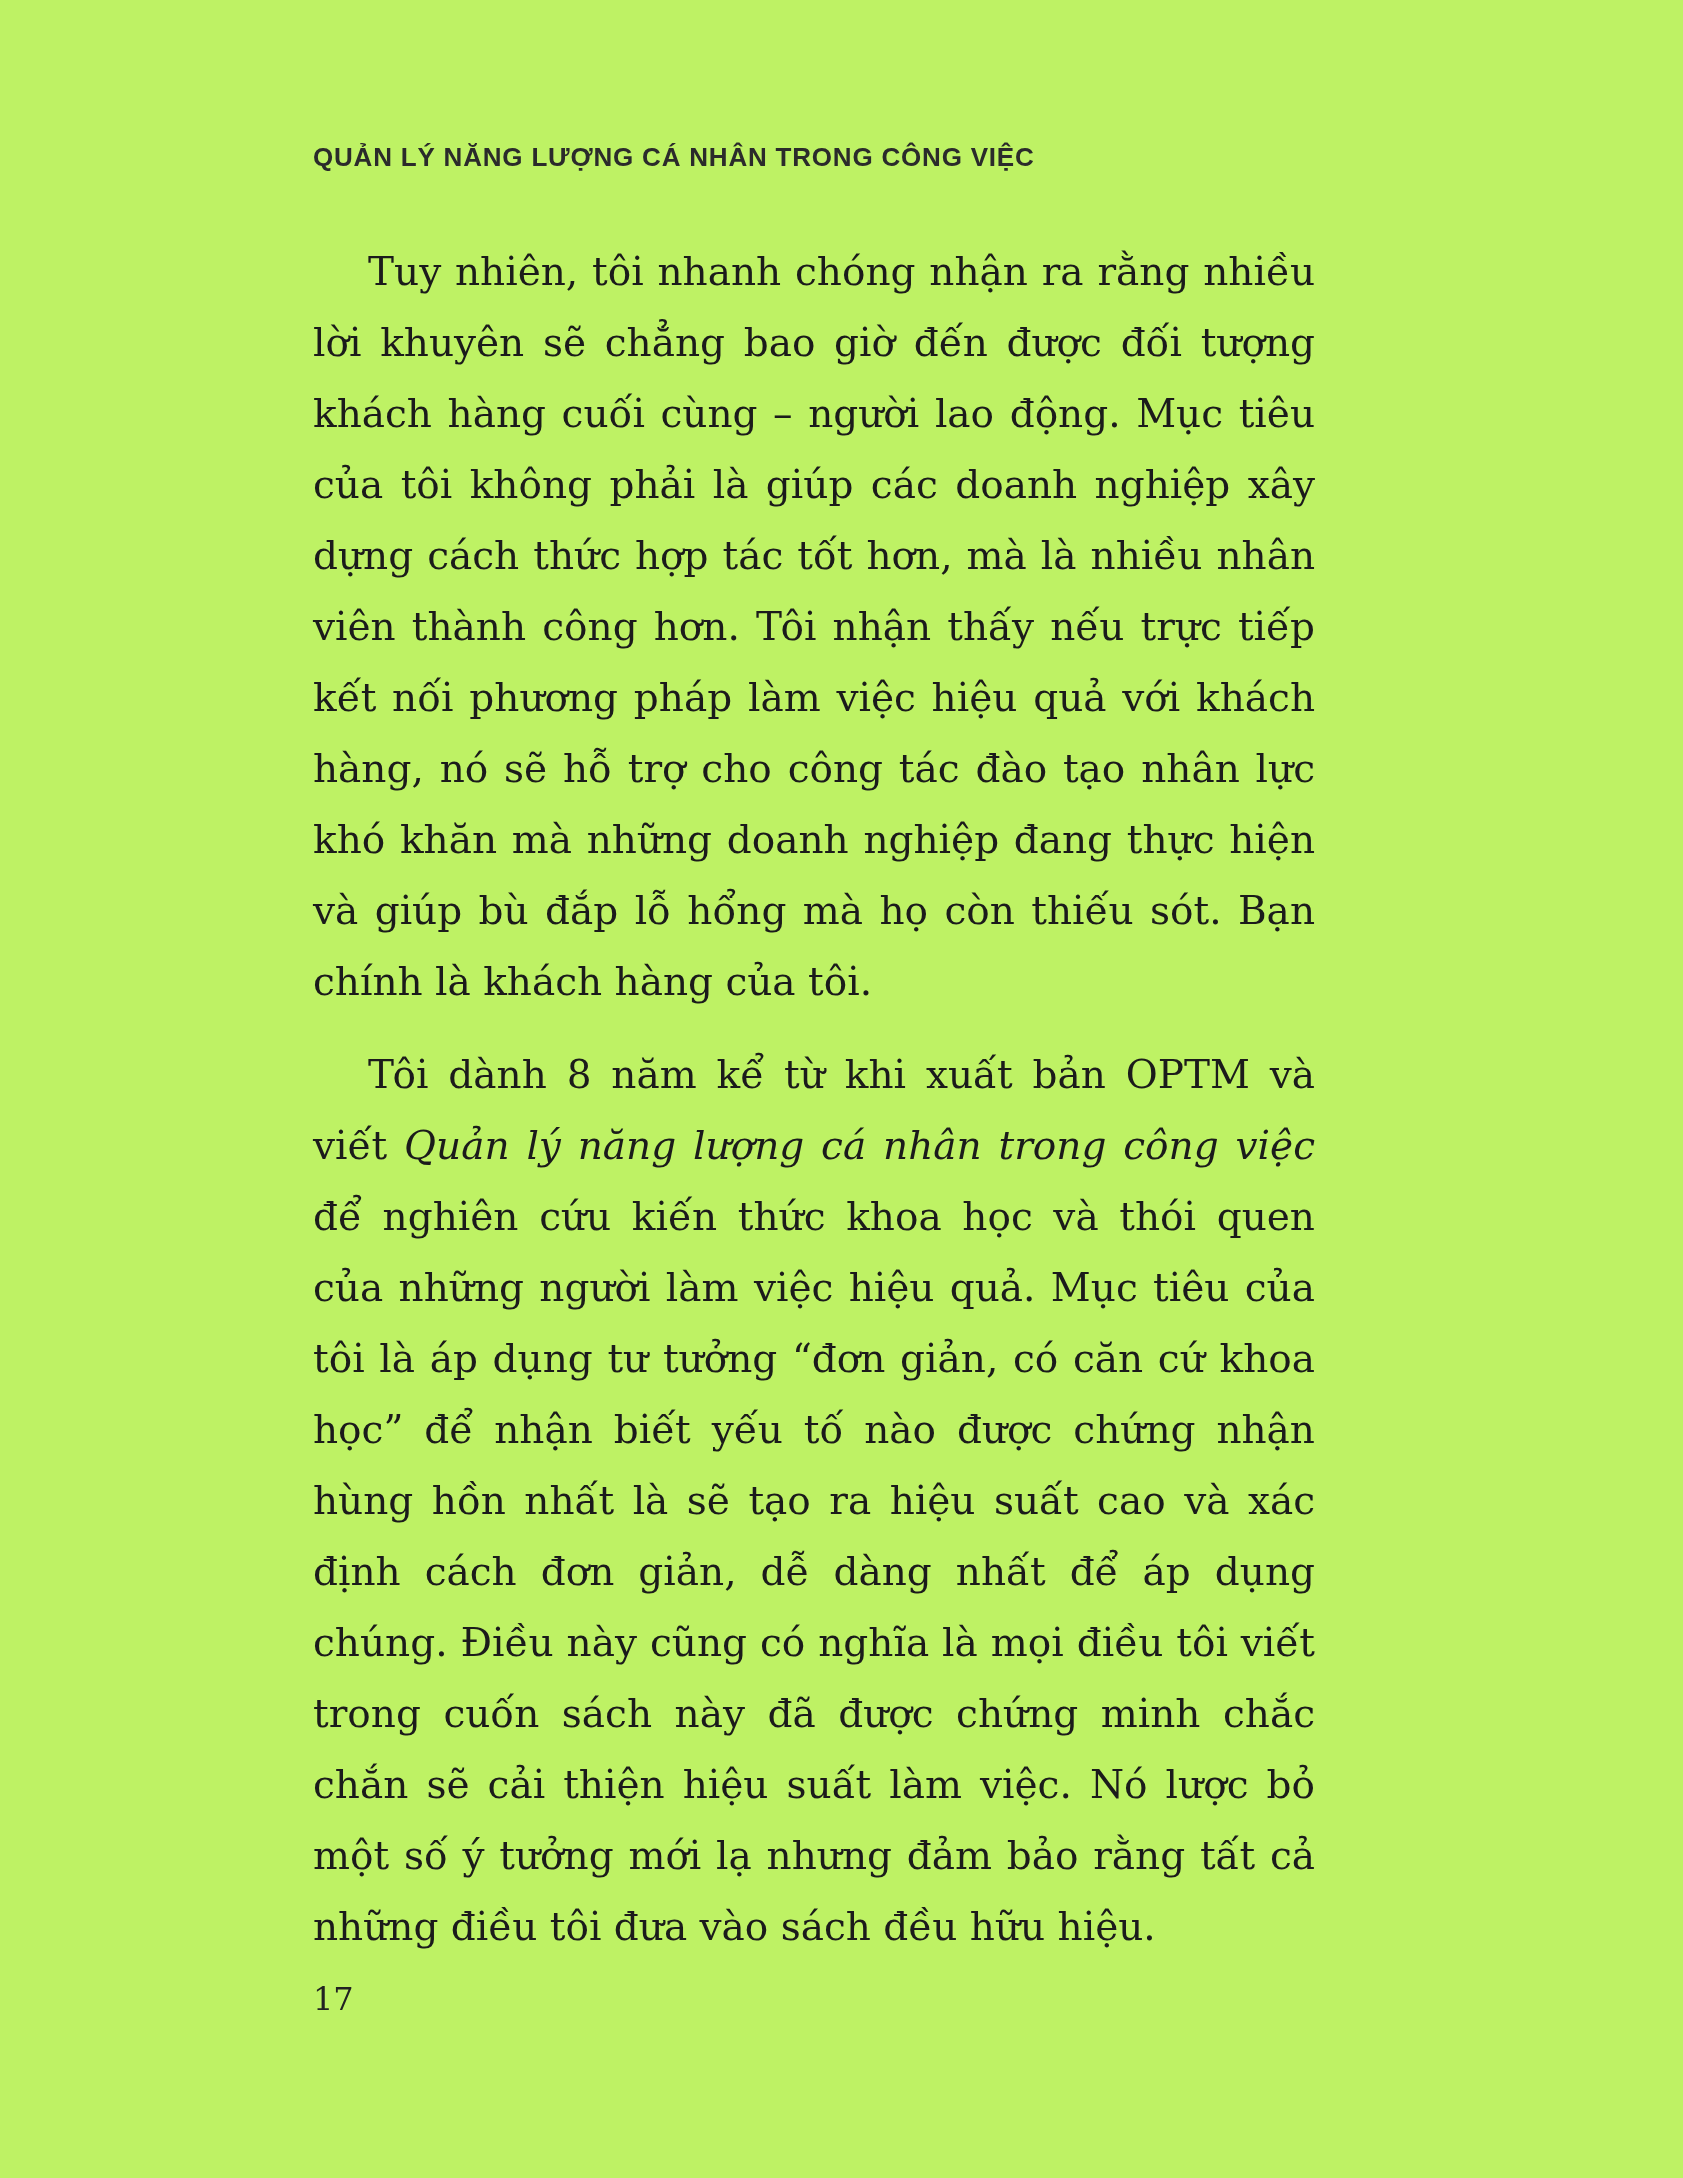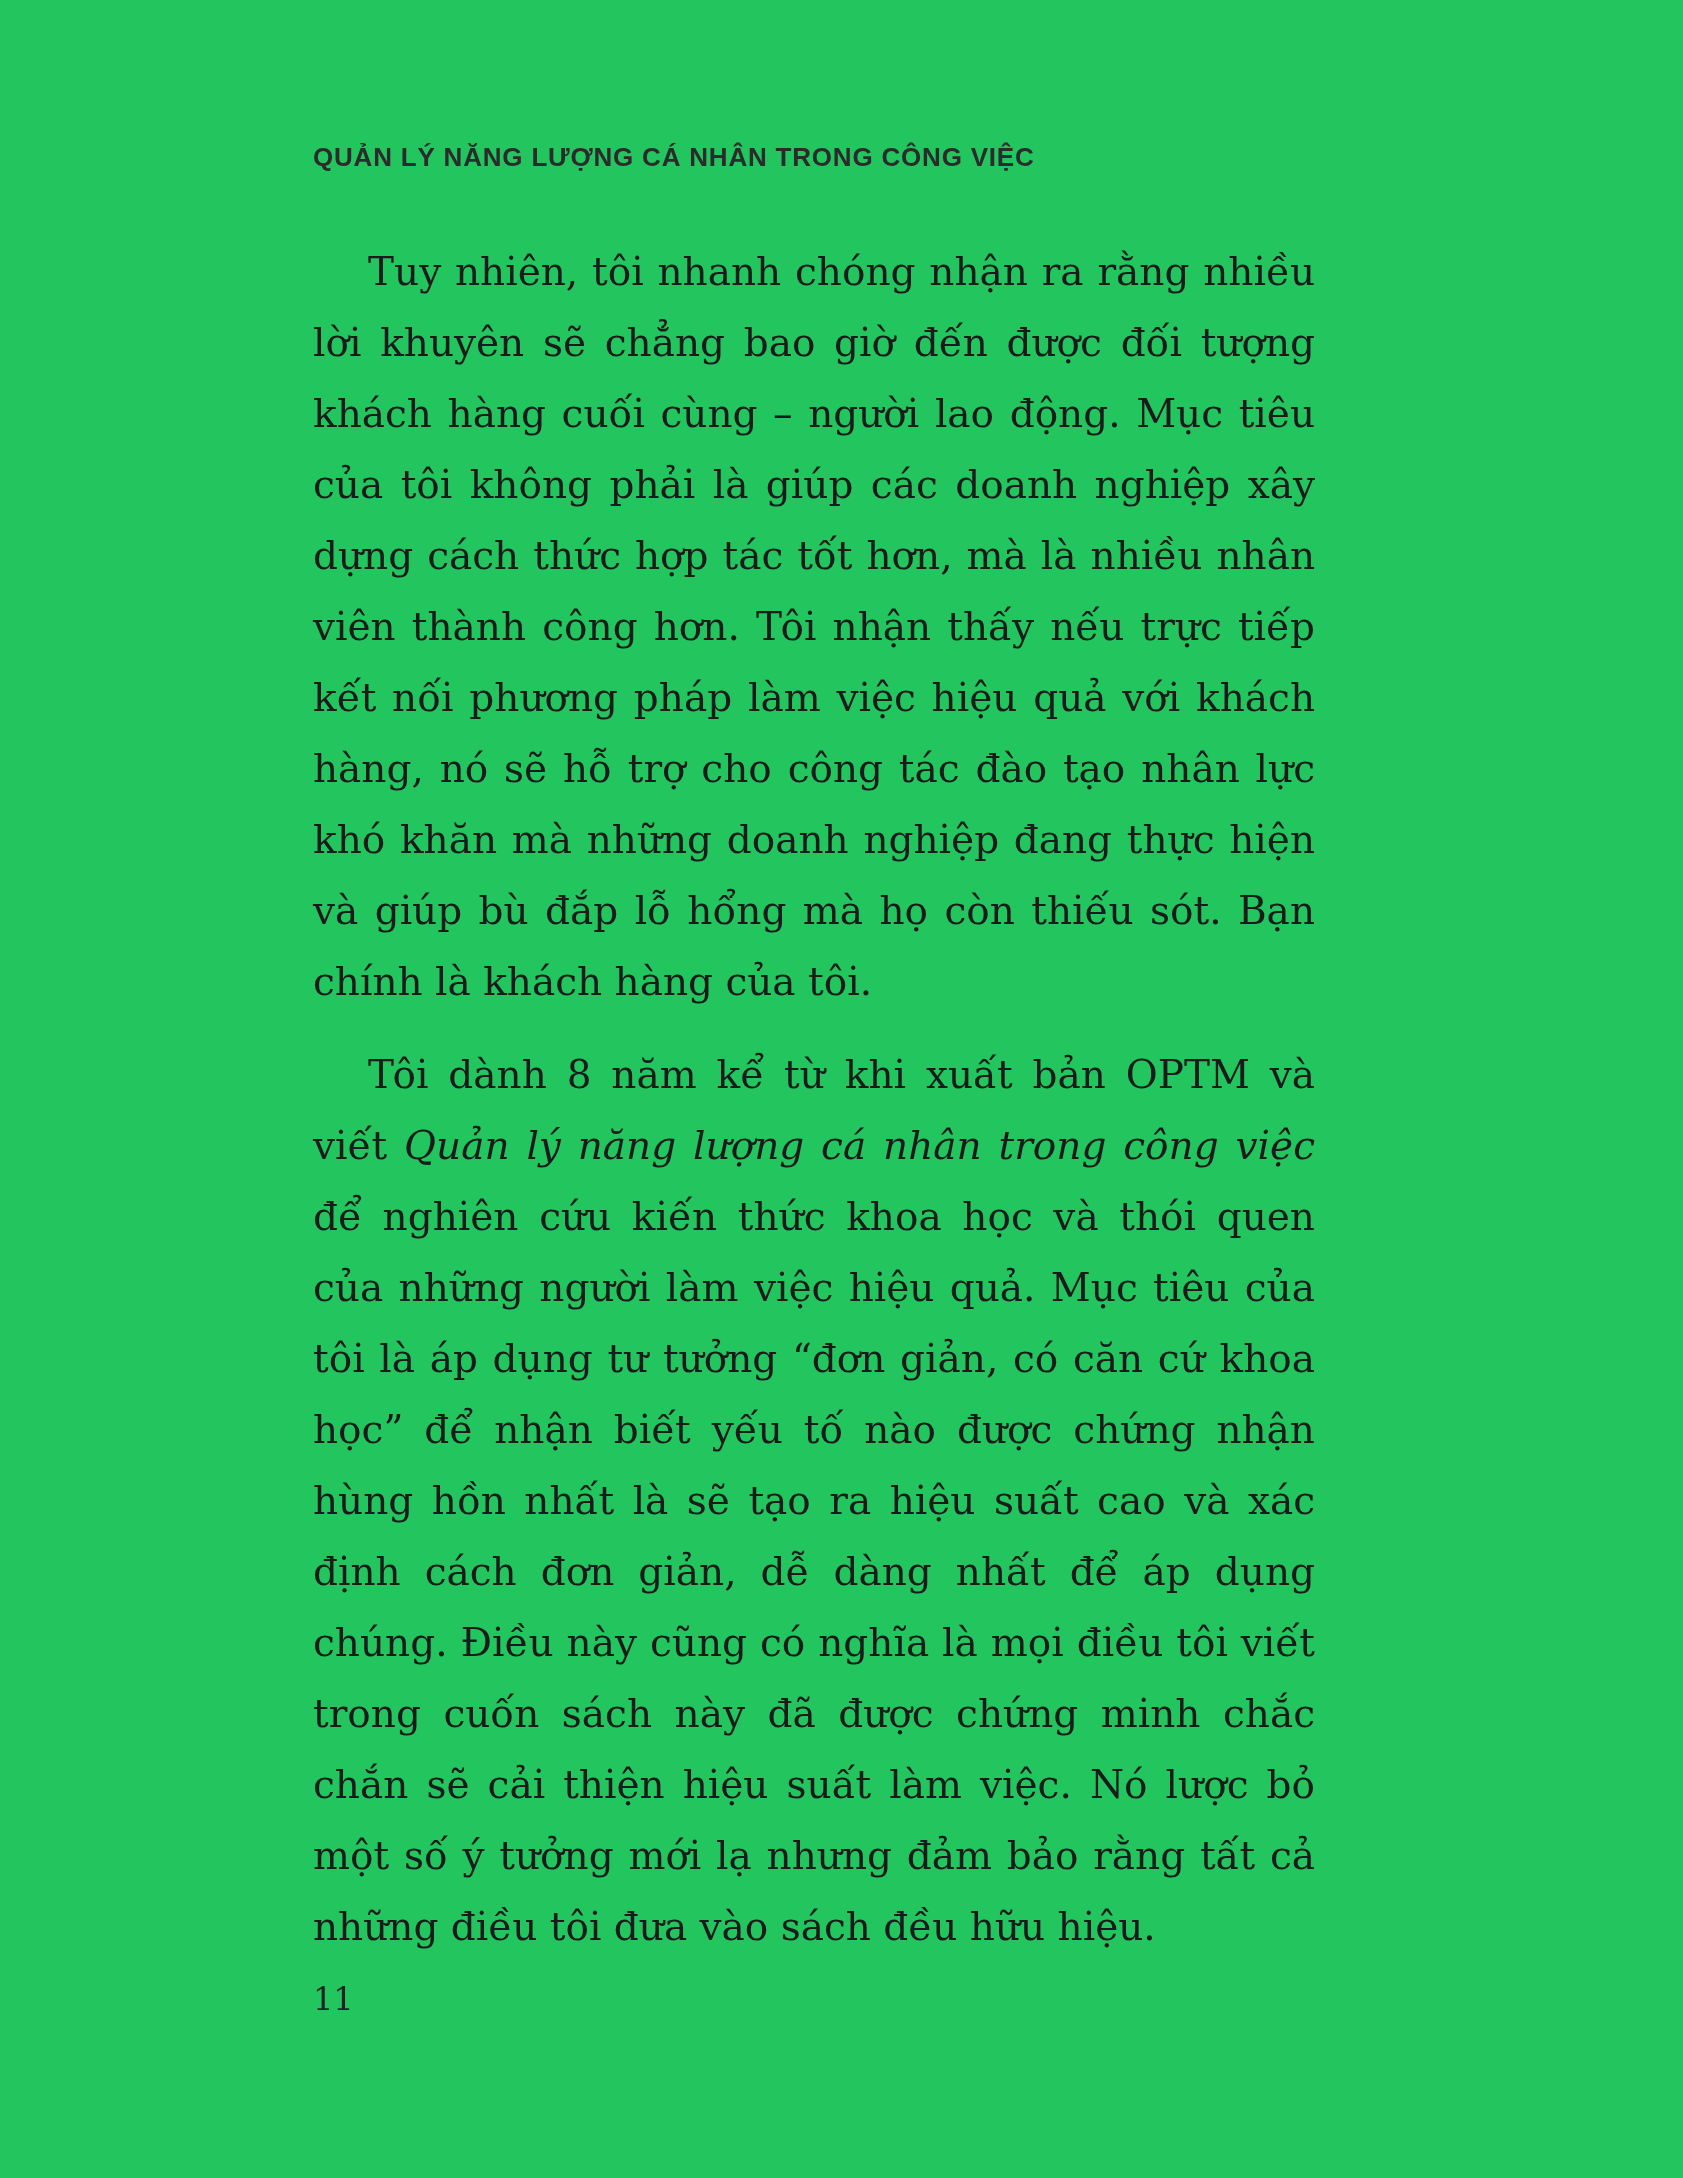--- a/index.html
+++ b/index.html
@@ -11,21 +11,21 @@
     width: 1683px;
     height: 2178px;
     position: relative;
     font-family: "DejaVu Serif", serif;
     color: #1b1b1b;
     overflow: hidden;
   }
   .book-page {
     position: absolute;
     inset: 0;
-    background: #22c55e;
+    background: #bef264;
   }
   .running-header {
     position: absolute;
     left: 313px;
     top: 142px;
     font-family: "Liberation Sans", sans-serif;
     font-weight: 700;
     font-size: 26px;
     letter-spacing: 0.8px;
     color: #2b2b2b;
@@ -68,16 +68,16 @@
   <header class="running-header">QUẢN LÝ NĂNG LƯỢNG CÁ NHÂN TRONG CÔNG VIỆC</header>
 
   <main class="body-text">
 
     <p class="para"><span>Tuy nhiên, tôi nhanh chóng nhận ra rằng nhiều lời khuyên sẽ chẳng bao giờ đến được đối tượng khách hàng cuối cùng – người lao động. Mục tiêu của tôi không phải là giúp các doanh nghiệp xây dựng cách thức hợp tác tốt hơn, mà là nhiều nhân viên thành công hơn. Tôi nhận thấy nếu trực tiếp kết nối phương pháp làm việc hiệu quả với khách hàng, nó sẽ hỗ trợ cho công tác đào tạo nhân lực khó khăn mà những doanh nghiệp đang thực hiện và giúp bù đắp lỗ hổng mà họ còn thiếu sót. Bạn chính là khách hàng của tôi.</span></p>
 
     <p class="para"><span>Tôi dành 8 năm kể từ khi xuất bản OPTM và viết </span><span class="seg-italic">Quản lý năng lượng cá nhân trong công việc</span><span> để nghiên cứu kiến thức khoa học và thói quen của những người làm việc hiệu quả. Mục tiêu của tôi là áp dụng tư tưởng “đơn giản, có căn cứ khoa học” để nhận biết yếu tố nào được chứng nhận hùng hồn nhất là sẽ tạo ra hiệu suất cao và xác định cách đơn giản, dễ dàng nhất để áp dụng chúng. Điều này cũng có nghĩa là mọi điều tôi viết trong cuốn sách này đã được chứng minh chắc chắn sẽ cải thiện hiệu suất làm việc. Nó lược bỏ một số ý tưởng mới lạ nhưng đảm bảo rằng tất cả những điều tôi đưa vào sách đều hữu hiệu.</span></p>
 
   </main>
 
-  <footer class="page-number">11</footer>
+  <footer class="page-number">17</footer>
 
 </div>
 
 
 </body></html>

